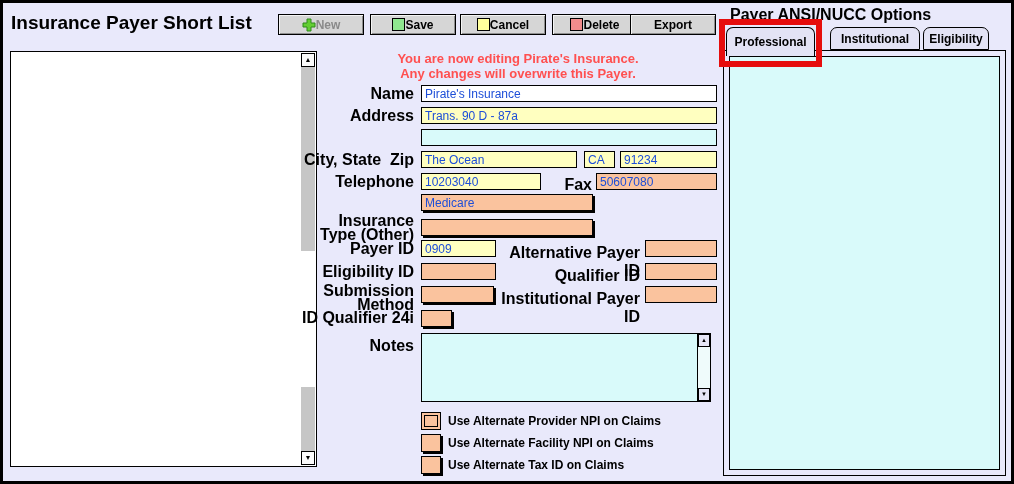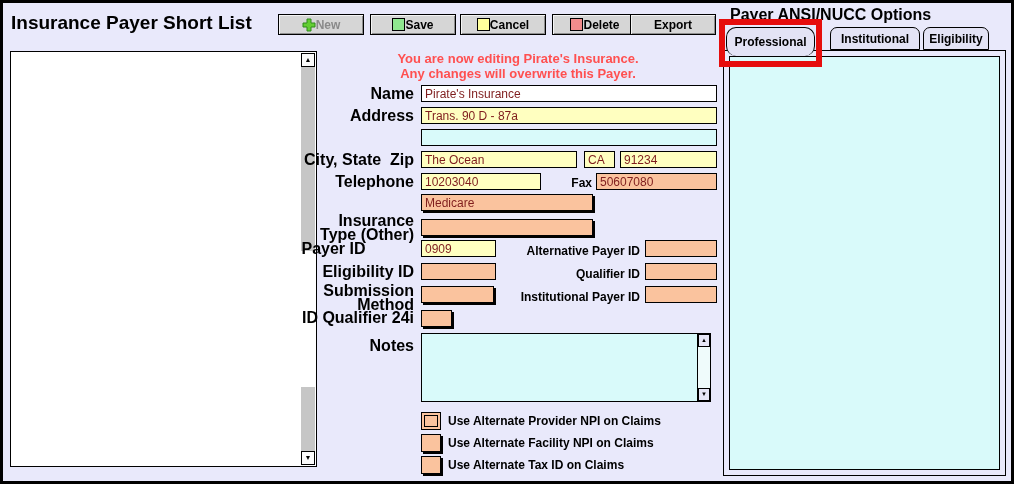--- a/index.html
+++ b/index.html
@@ -43,25 +43,25 @@
   .sq-cancel{background:#FFFF9C;}
   .sq-delete{background:#F28C8C;}
 
   
   .warning{left:330px;top:48px;width:370px;text-align:center;color:var(--warn-red);
     font-size:13px;font-weight:bold;line-height:15px;}
 
   
   .flabel{left:250px;width:161px;text-align:right;font-size:16px;font-weight:bold;color:#000;
     white-space:pre-wrap;line-height:14px;}
-  .ilabel{font-size:12px;font-weight:bold;color:#000;text-align:right;}
+  .ilabel{font-size:16px;font-weight:bold;color:#000;text-align:right;}
 
   
   .field{height:17px;border:1px solid #000;font-family:"Liberation Sans",sans-serif;
-    font-size:12px;color:#7f1d1d;padding:4px 3px;outline:none;}
+    font-size:12px;color:#1d4ed8;padding:4px 3px;outline:none;}
   .f-white{background:#fff;}
   .f-yellow{background:var(--yellow);}
   .f-cyan{background:var(--cyan);}
   .f-salmon{background:var(--salmon);}
   .raised{box-shadow:2px 2px 0 #000;}
 
   
   .notes{left:418px;top:330px;width:290px;height:69px;background:var(--cyan);border:1px solid #000;}
   .nt-scroll{position:absolute;top:0;right:0;bottom:0;width:13px;background:#EFFBFB;border-left:1px solid #000;}
   .nt-btn{position:absolute;left:0;width:12px;height:13px;background:#E6E6F6;border:1px solid #000;
@@ -72,21 +72,21 @@
   .chk-focus{box-shadow:inset 0 0 0 2px var(--salmon), inset 0 0 0 3px #000;}
   .chk-raise{box-shadow:2px 2px 0 #000;}
   .chk-label{left:445px;font-size:12px;font-weight:bold;color:#000;}
 
   
   .panel-title{left:727px;top:3px;font-size:16px;font-weight:bold;color:#000;}
   .tab{top:24px;height:23px;background:var(--tab-bg);border:1px solid #000;
     border-radius:7px 7px 0 0;display:flex;align-items:center;justify-content:center;
     font-size:12px;font-weight:bold;color:#000;cursor:pointer;}
   .tab-active{height:29px;border-bottom:none;z-index:3;}
-  .tab-prof{left:723px;width:89px;border-radius:10px;}
+  .tab-prof{left:723px;width:89px;}
   .tab-inst{left:827px;width:90px;}
   .tab-elig{left:920px;width:66px;}
   .tab-frame{left:720px;top:47px;width:283px;height:426px;border:1px solid #000;background:var(--bg);z-index:2;}
   .tab-content{position:absolute;left:5px;top:5px;width:271px;height:414px;background:var(--cyan);border:1px solid #000;}
   .annot{left:716px;top:16px;width:103px;height:48px;border:6px solid var(--annot-red);z-index:5;pointer-events:none;}
 </style>
 </head>
 <body>
 
 <div class="window">
@@ -128,21 +128,21 @@
   <div class="abs warning">
     <div>You are now editing Pirate's Insurance.</div>
     <div>Any changes will overwrite this Payer.</div>
   </div>
 
   <div class="abs flabel" style="top:84px;">Name</div>
   <div class="abs flabel" style="top:106px;">Address</div>
   <div class="abs flabel" style="top:150px;">City, State  Zip</div>
   <div class="abs flabel" style="top:172px;">Telephone</div>
   <div class="abs flabel" style="top:211px;left:300px;width:111px;">Insurance Type (Other)</div>
-  <div class="abs flabel" style="top:239px;text-align:center;">Payer ID</div>
+  <div class="abs flabel" style="top:239px;">Payer ID</div>
   <div class="abs flabel" style="top:262px;">Eligibility ID</div>
   <div class="abs flabel" style="top:281px;left:320px;width:91px;">Submission Method</div>
   <div class="abs flabel" style="top:308px;">ID Qualifier 24i</div>
   <div class="abs flabel" style="top:336px;">Notes</div>
   <div class="abs ilabel" style="left:540px;top:173px;width:49px;">Fax</div>
   <div class="abs ilabel" style="left:495px;top:241px;width:142px;">Alternative Payer ID</div>
   <div class="abs ilabel" style="left:495px;top:264px;width:142px;">Qualifier ID</div>
   <div class="abs ilabel" style="left:495px;top:287px;width:142px;">Institutional Payer ID</div>
 
   <input class="abs field f-white" style="left: 418px; top: 82px; width: 296px;" value="Pirate's Insurance">

